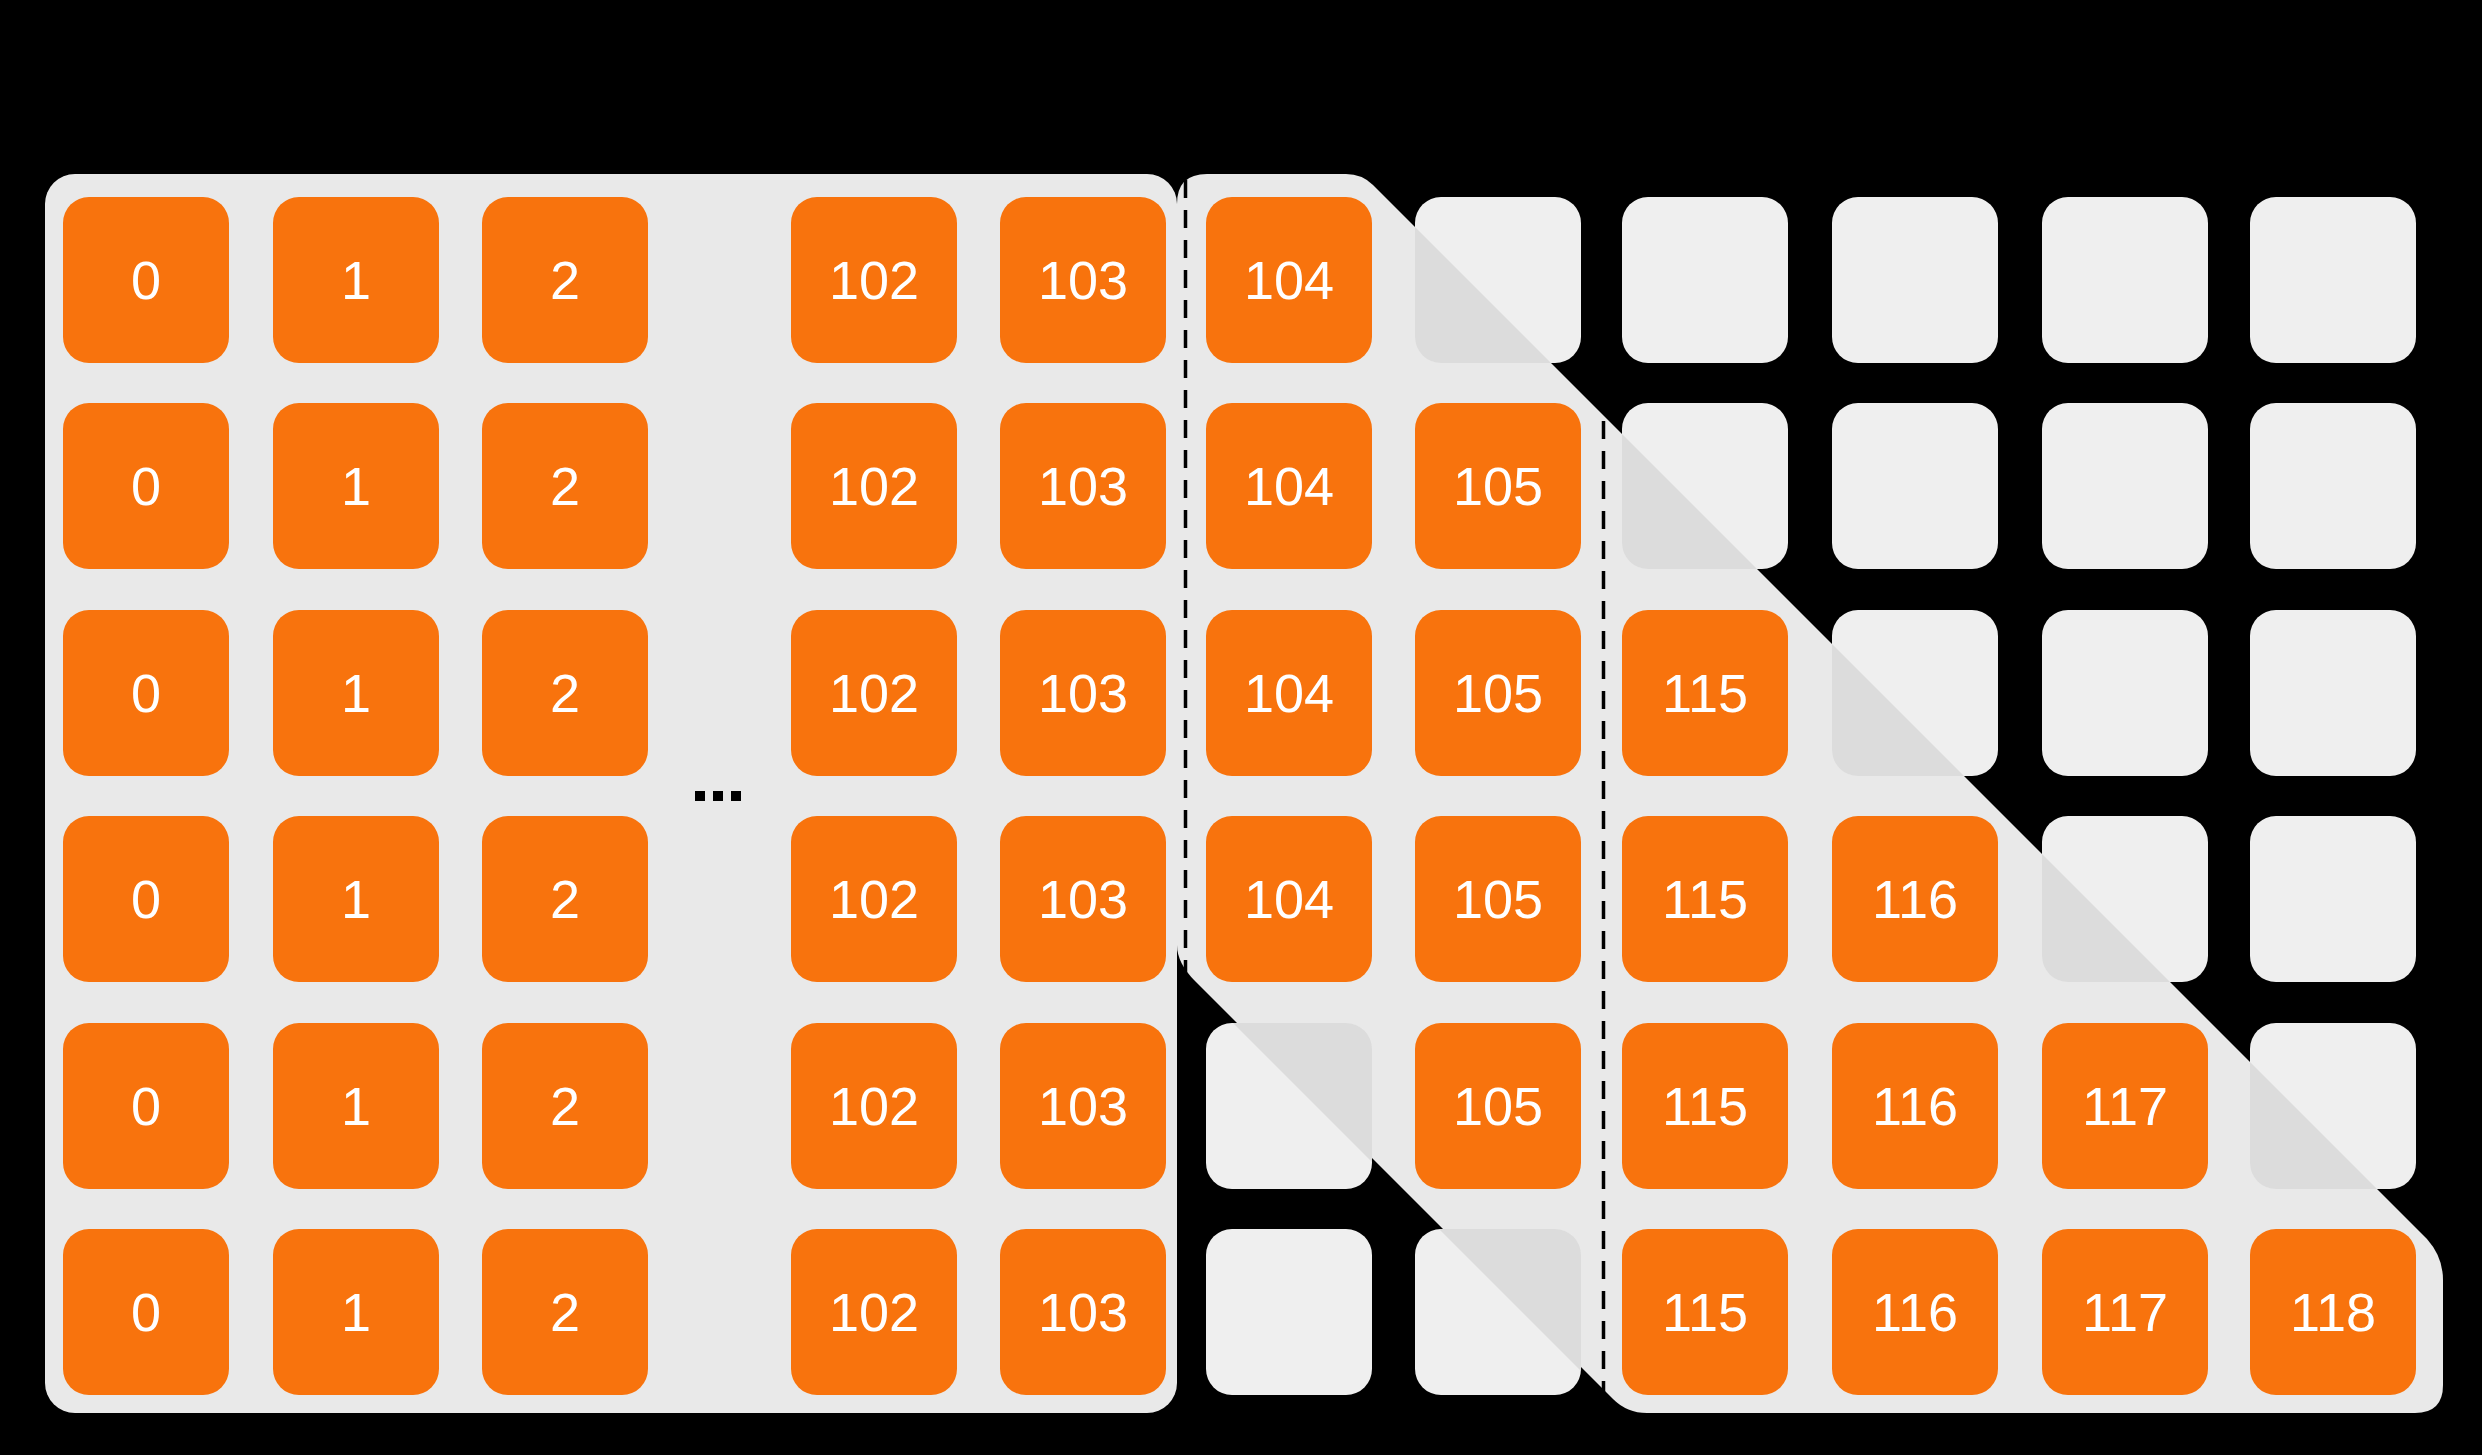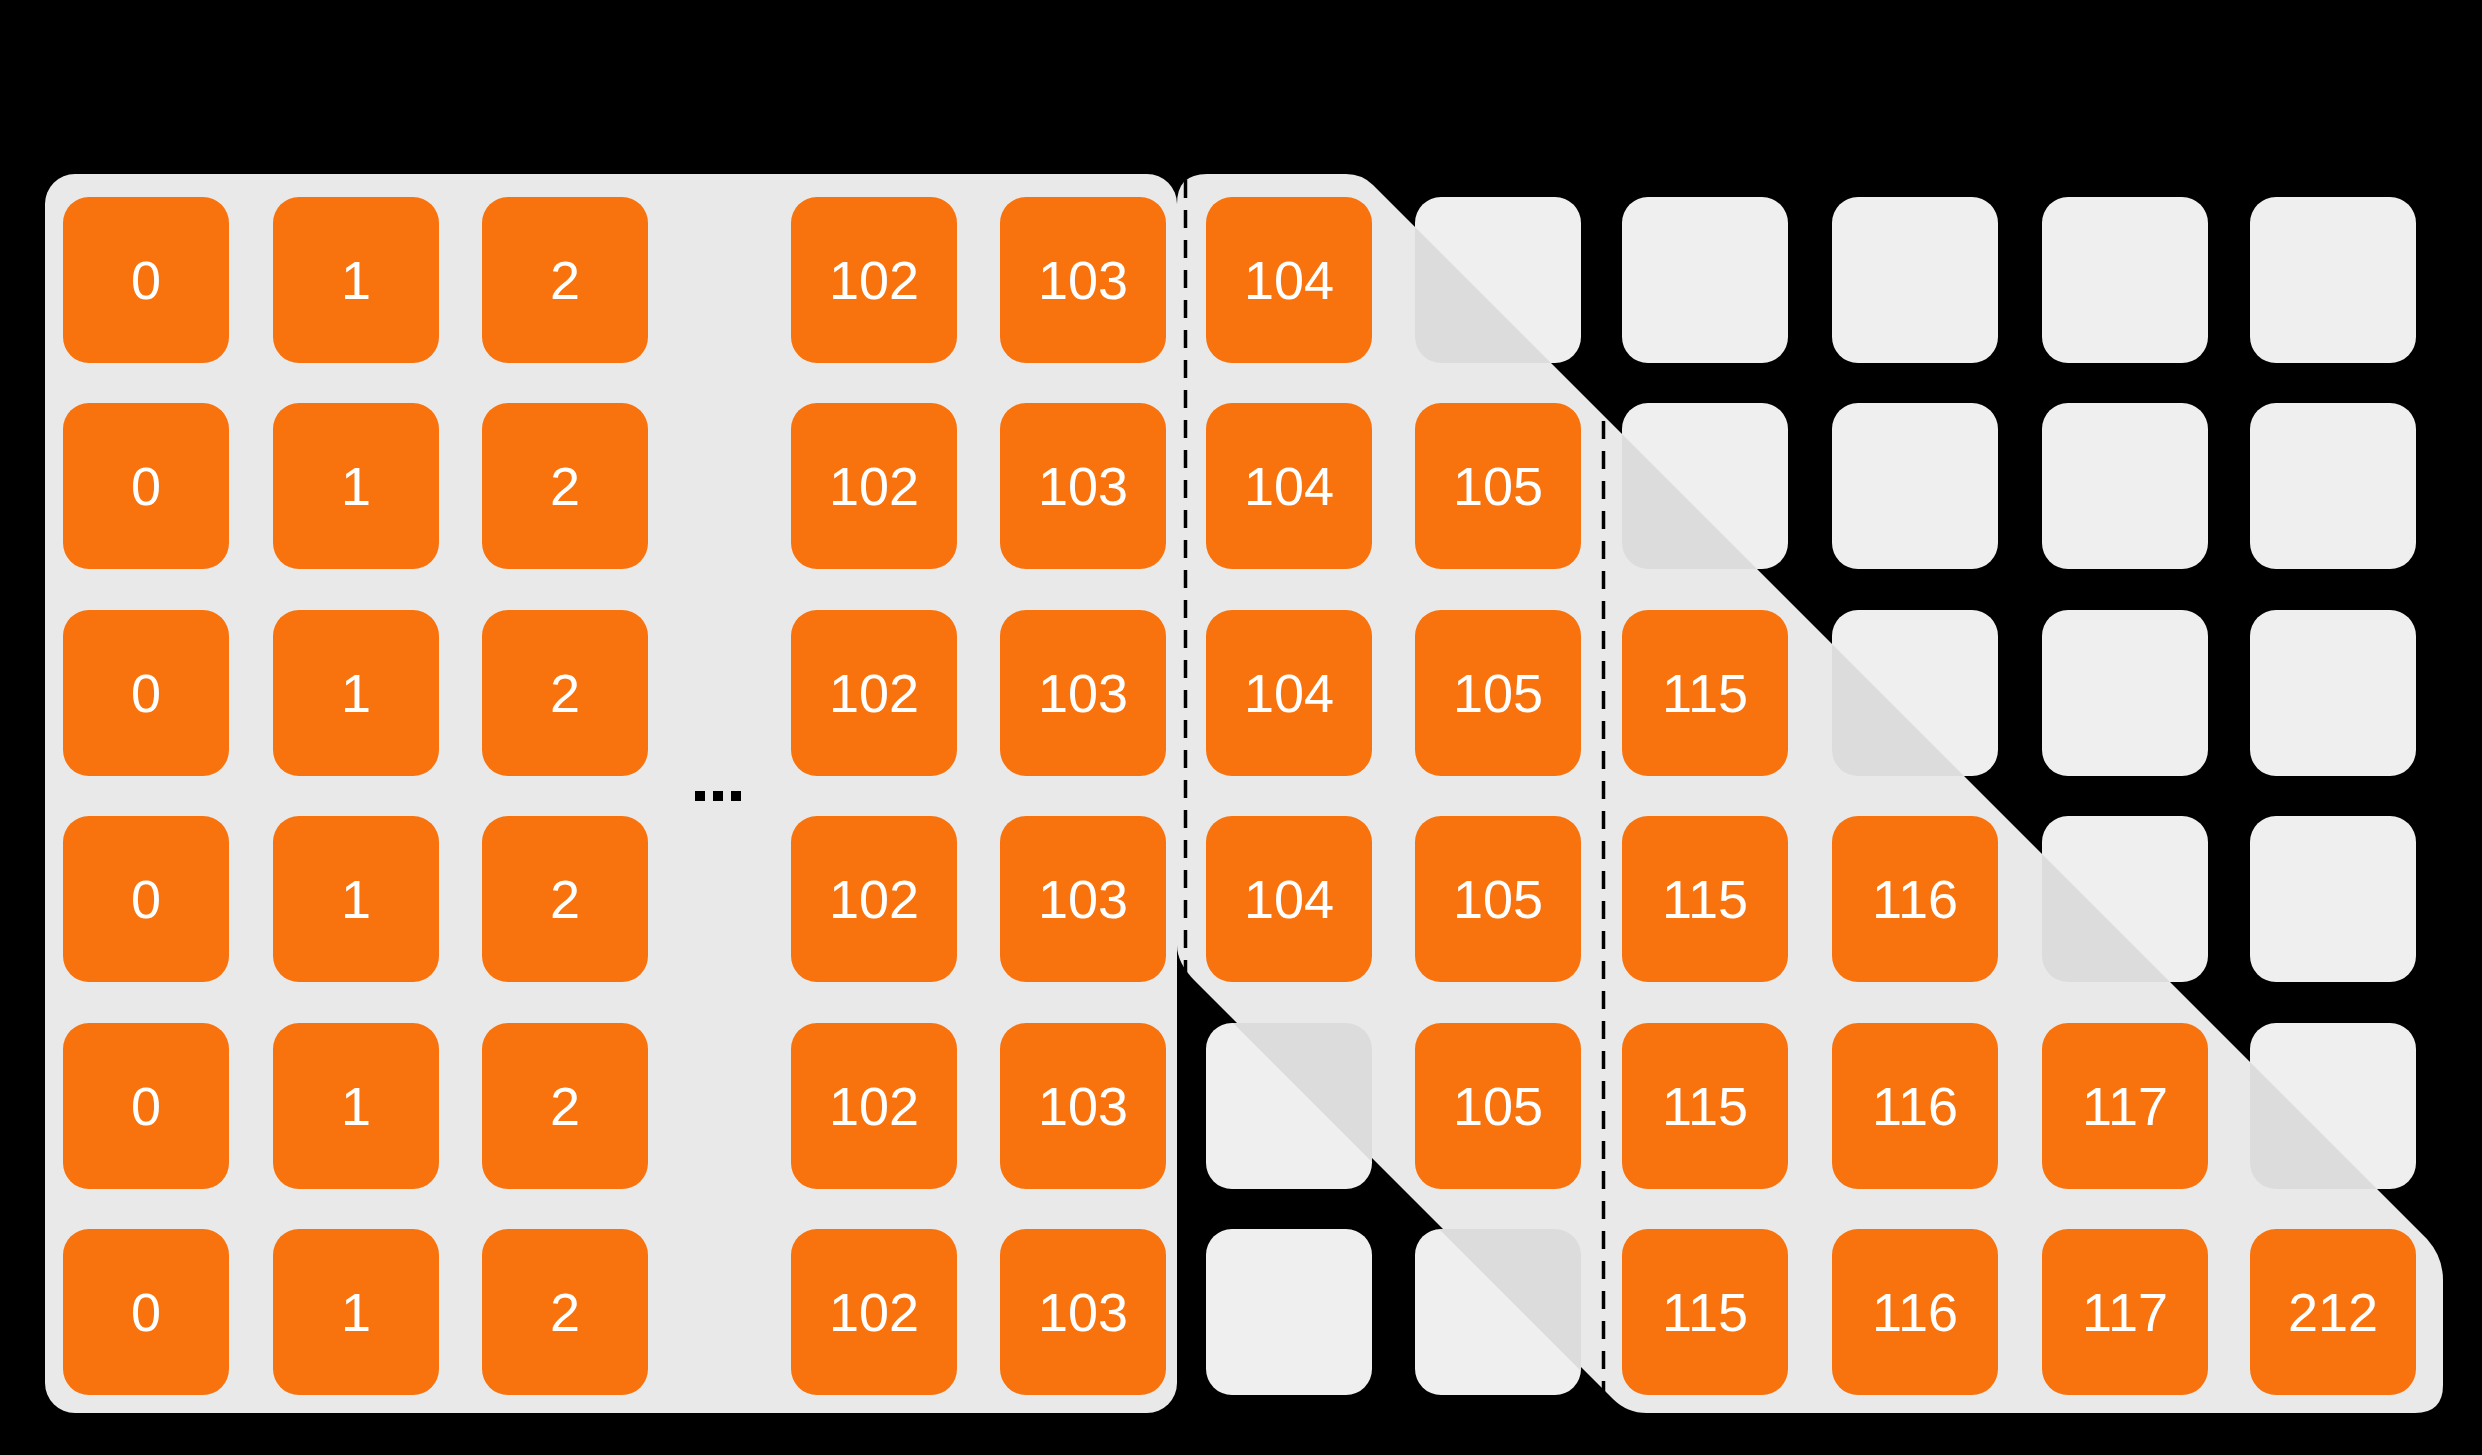--- a/index.html
+++ b/index.html
@@ -243,17 +243,17 @@
       <div class="tile orange" style="left: 1622px; top: 1229px;">
         <span class="label">115</span>
       </div>
       <div class="tile orange" style="left: 1832px; top: 1229px;">
         <span class="label">116</span>
       </div>
       <div class="tile orange" style="left: 2042px; top: 1229px;">
         <span class="label">117</span>
       </div>
       <div class="tile orange" style="left: 2250px; top: 1229px;">
-        <span class="label">212</span>
+        <span class="label">118</span>
       </div>
     </div>
 
 </div>
 
 </body></html>

